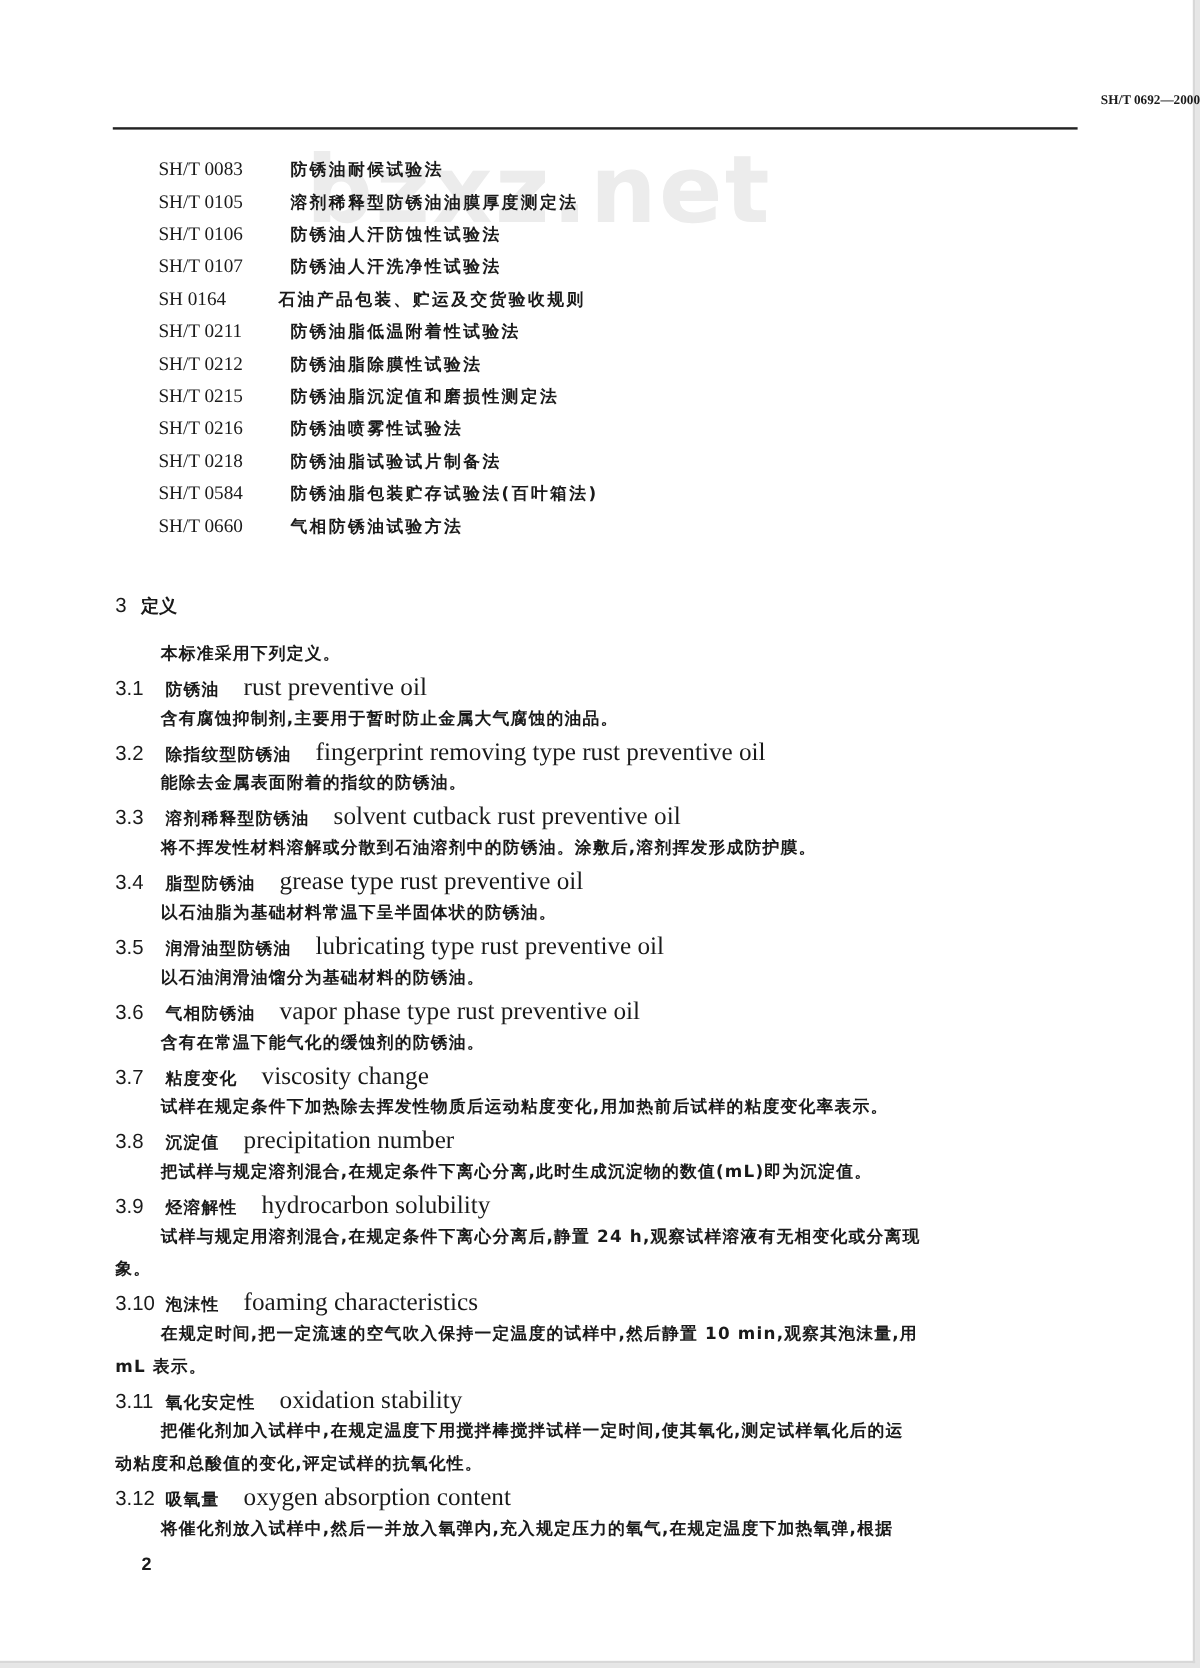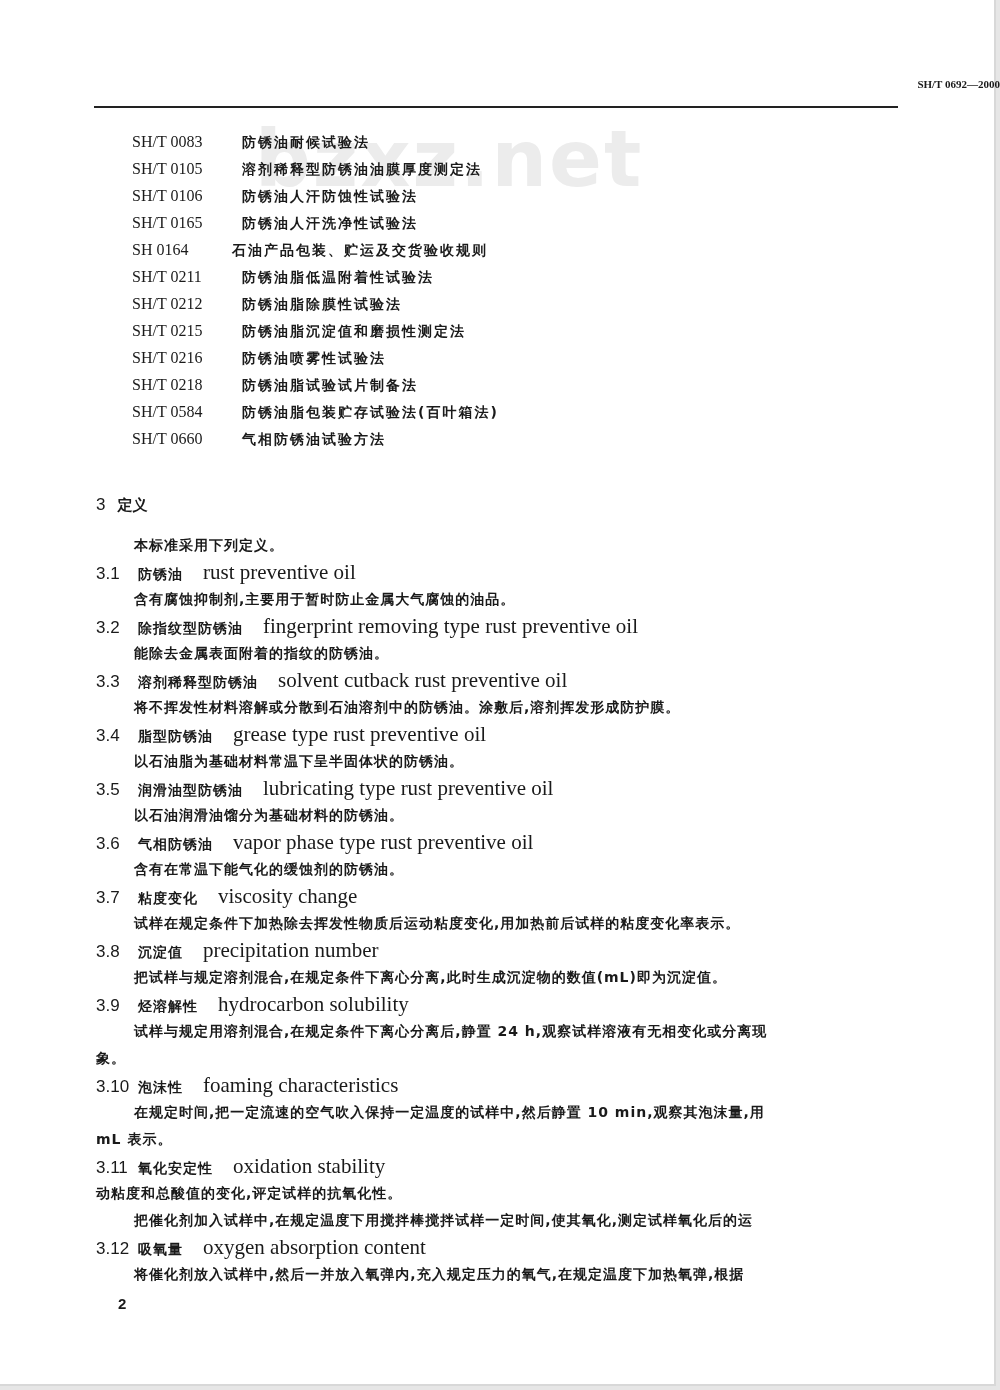--- a/index.html
+++ b/index.html
@@ -67,21 +67,21 @@
 
   <div class="header">
     <span class="code">SH/T 0692—2000</span>
   </div>
   <div class="header-rule"></div>
 
   <div class="ref-list" id="ref-list">
       <div class="ref"><span class="code">SH/T 0083</span><span class="title">防锈油耐候试验法</span></div>
       <div class="ref"><span class="code">SH/T 0105</span><span class="title">溶剂稀释型防锈油油膜厚度测定法</span></div>
       <div class="ref"><span class="code">SH/T 0106</span><span class="title">防锈油人汗防蚀性试验法</span></div>
-      <div class="ref"><span class="code">SH/T 0165</span><span class="title">防锈油人汗洗净性试验法</span></div>
+      <div class="ref"><span class="code">SH/T 0107</span><span class="title">防锈油人汗洗净性试验法</span></div>
       <div class="ref short"><span class="code">SH 0164</span><span class="title">石油产品包装、贮运及交货验收规则</span></div>
       <div class="ref"><span class="code">SH/T 0211</span><span class="title">防锈油脂低温附着性试验法</span></div>
       <div class="ref"><span class="code">SH/T 0212</span><span class="title">防锈油脂除膜性试验法</span></div>
       <div class="ref"><span class="code">SH/T 0215</span><span class="title">防锈油脂沉淀值和磨损性测定法</span></div>
       <div class="ref"><span class="code">SH/T 0216</span><span class="title">防锈油喷雾性试验法</span></div>
       <div class="ref"><span class="code">SH/T 0218</span><span class="title">防锈油脂试验试片制备法</span></div>
       <div class="ref"><span class="code">SH/T 0584</span><span class="title">防锈油脂包装贮存试验法(百叶箱法)</span></div>
       <div class="ref"><span class="code">SH/T 0660</span><span class="title">气相防锈油试验方法</span></div>
     </div>
 
@@ -107,20 +107,20 @@
       <div class="line para indent">试样在规定条件下加热除去挥发性物质后运动粘度变化,用加热前后试样的粘度变化率表示。</div>
       <div class="line term"><span class="num">3.8</span><span class="zh">沉淀值</span><span class="en">precipitation number</span></div>
       <div class="line para indent">把试样与规定溶剂混合,在规定条件下离心分离,此时生成沉淀物的数值(mL)即为沉淀值。</div>
       <div class="line term"><span class="num">3.9</span><span class="zh">烃溶解性</span><span class="en">hydrocarbon solubility</span></div>
       <div class="line para indent">试样与规定用溶剂混合,在规定条件下离心分离后,静置 24 h,观察试样溶液有无相变化或分离现</div>
       <div class="line para">象。</div>
       <div class="line term"><span class="num">3.10</span><span class="zh">泡沫性</span><span class="en">foaming characteristics</span></div>
       <div class="line para indent">在规定时间,把一定流速的空气吹入保持一定温度的试样中,然后静置 10 min,观察其泡沫量,用</div>
       <div class="line para">mL 表示。</div>
       <div class="line term"><span class="num">3.11</span><span class="zh">氧化安定性</span><span class="en">oxidation stability</span></div>
+      <div class="line para indent">把催化剂加入试样中,在规定温度下用搅拌棒搅拌试样一定时间,使其氧化,测定试样氧化后的运</div>
       <div class="line para">动粘度和总酸值的变化,评定试样的抗氧化性。</div>
-      <div class="line para indent">把催化剂加入试样中,在规定温度下用搅拌棒搅拌试样一定时间,使其氧化,测定试样氧化后的运</div>
       <div class="line term"><span class="num">3.12</span><span class="zh">吸氧量</span><span class="en">oxygen absorption content</span></div>
       <div class="line para indent">将催化剂放入试样中,然后一并放入氧弹内,充入规定压力的氧气,在规定温度下加热氧弹,根据</div>
     </div>
 
   <div class="page-num">2</div>
 </div>
 
 </body></html>

